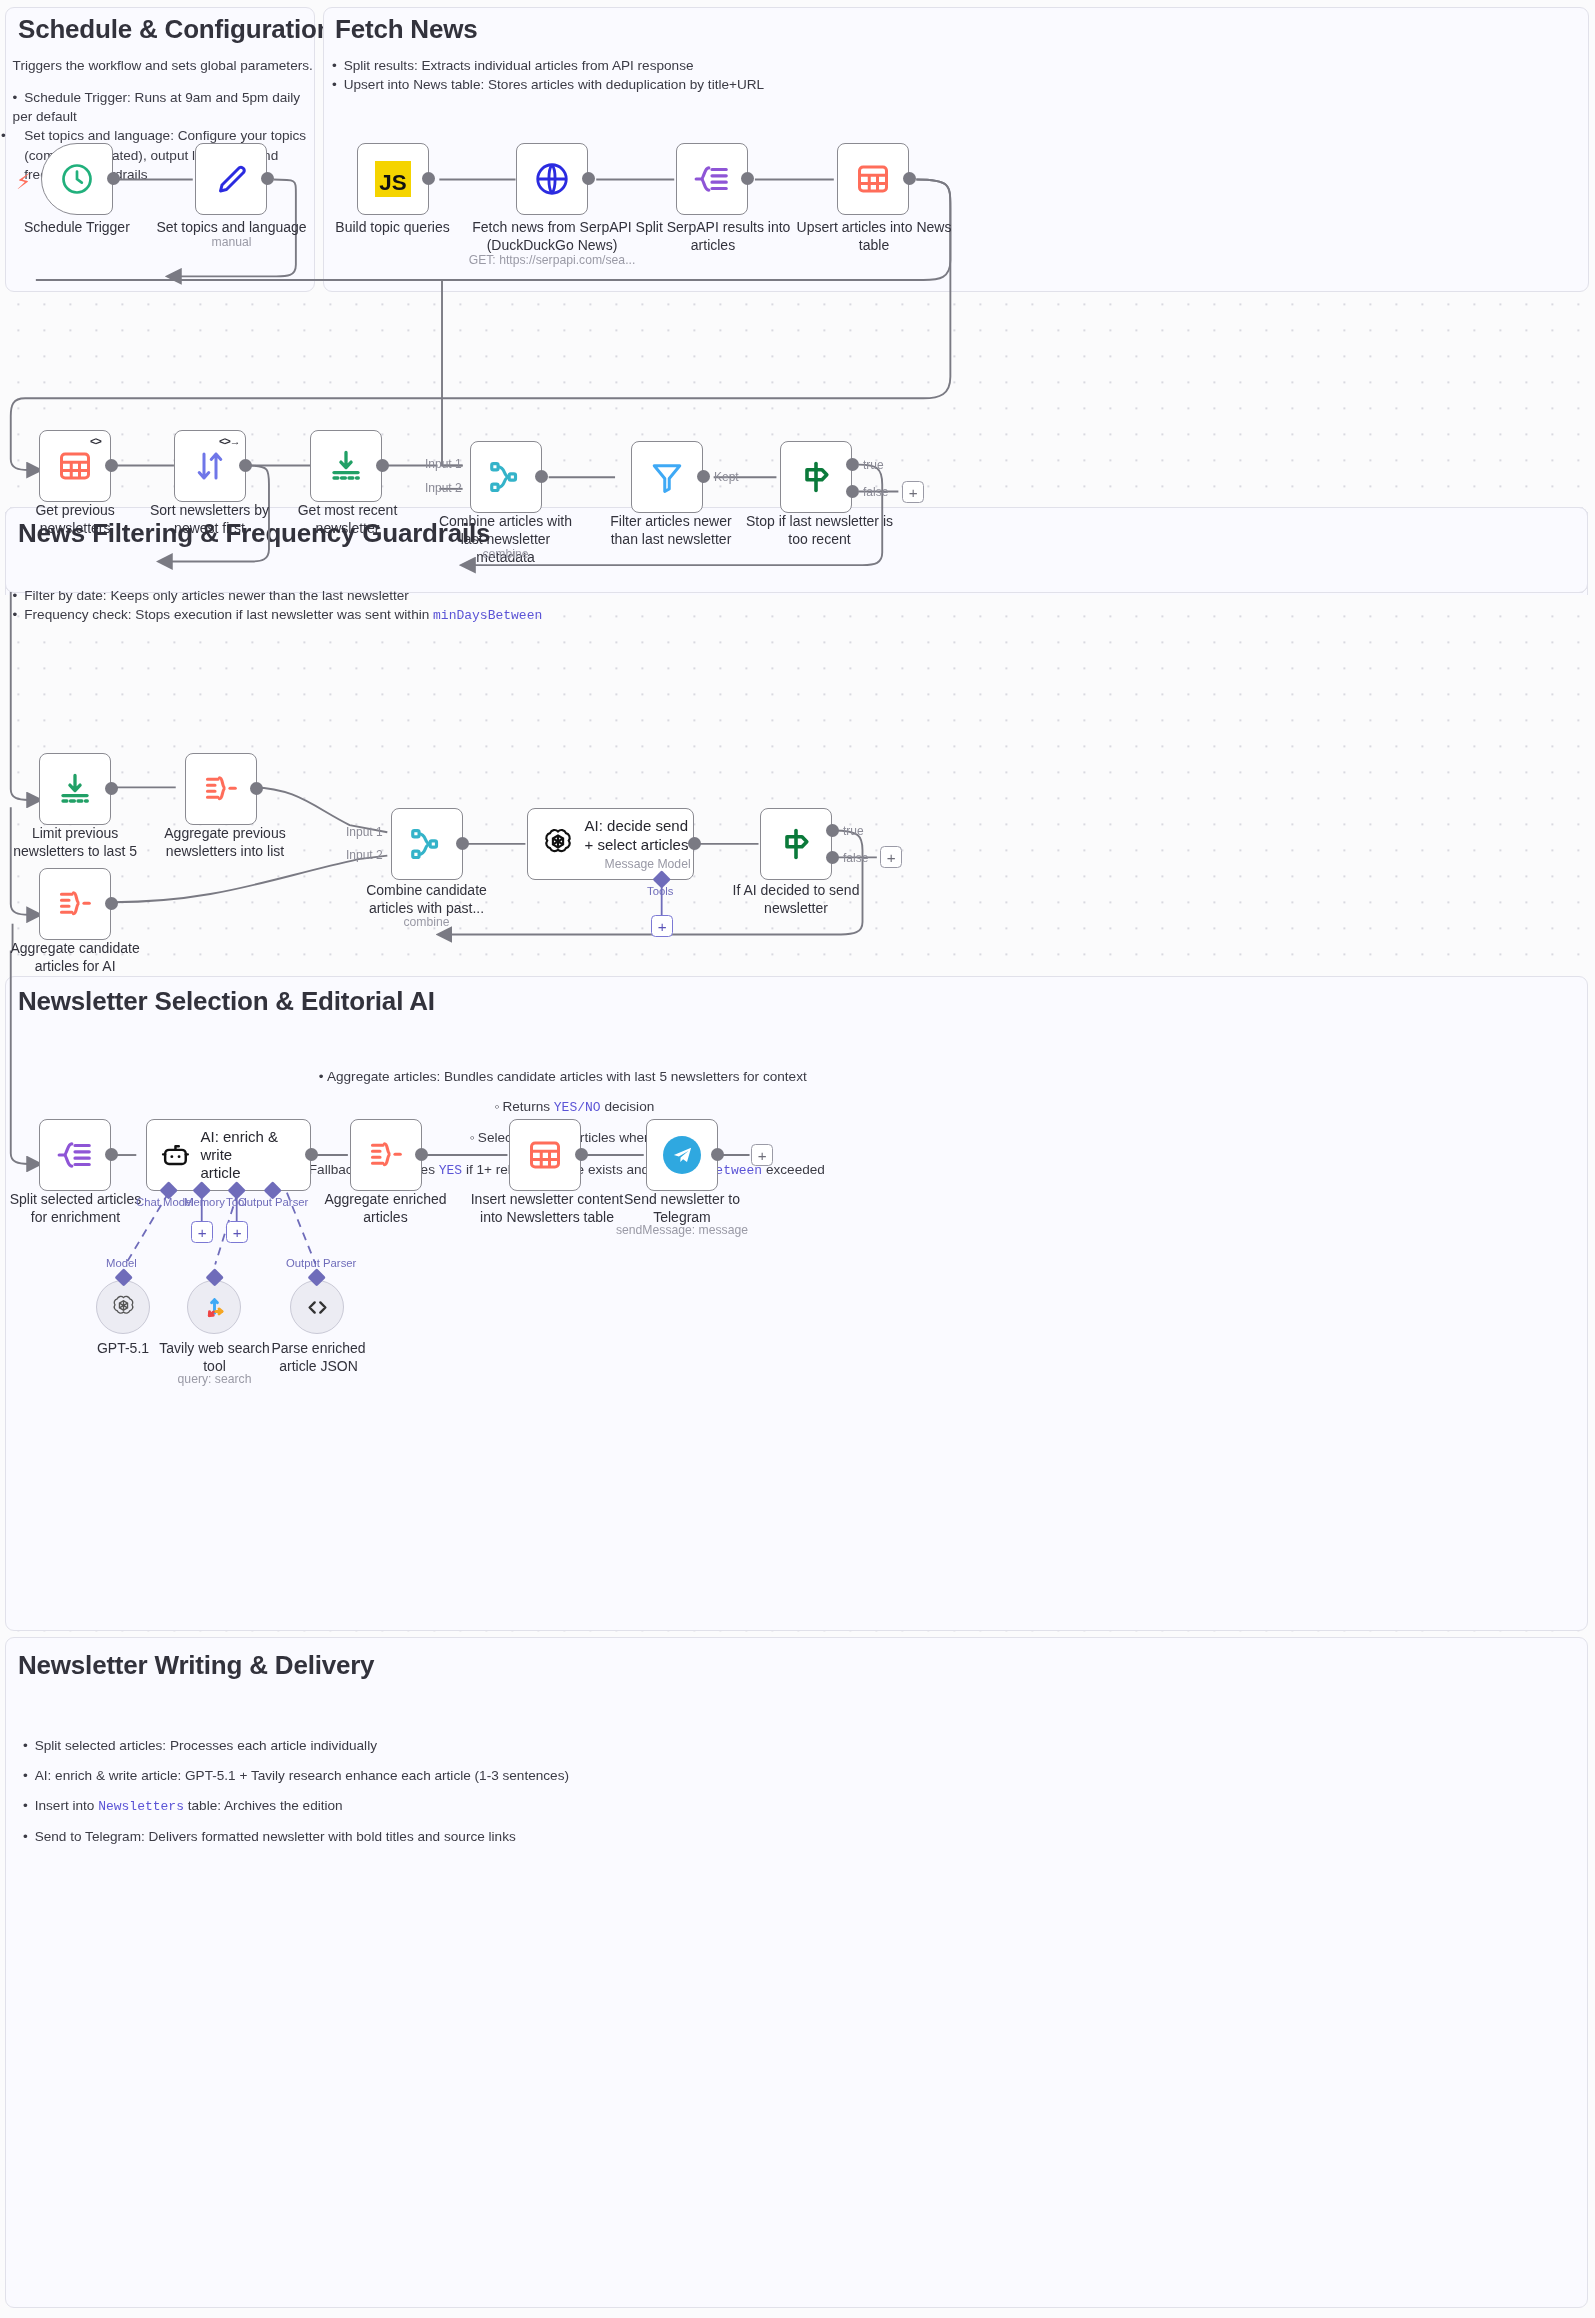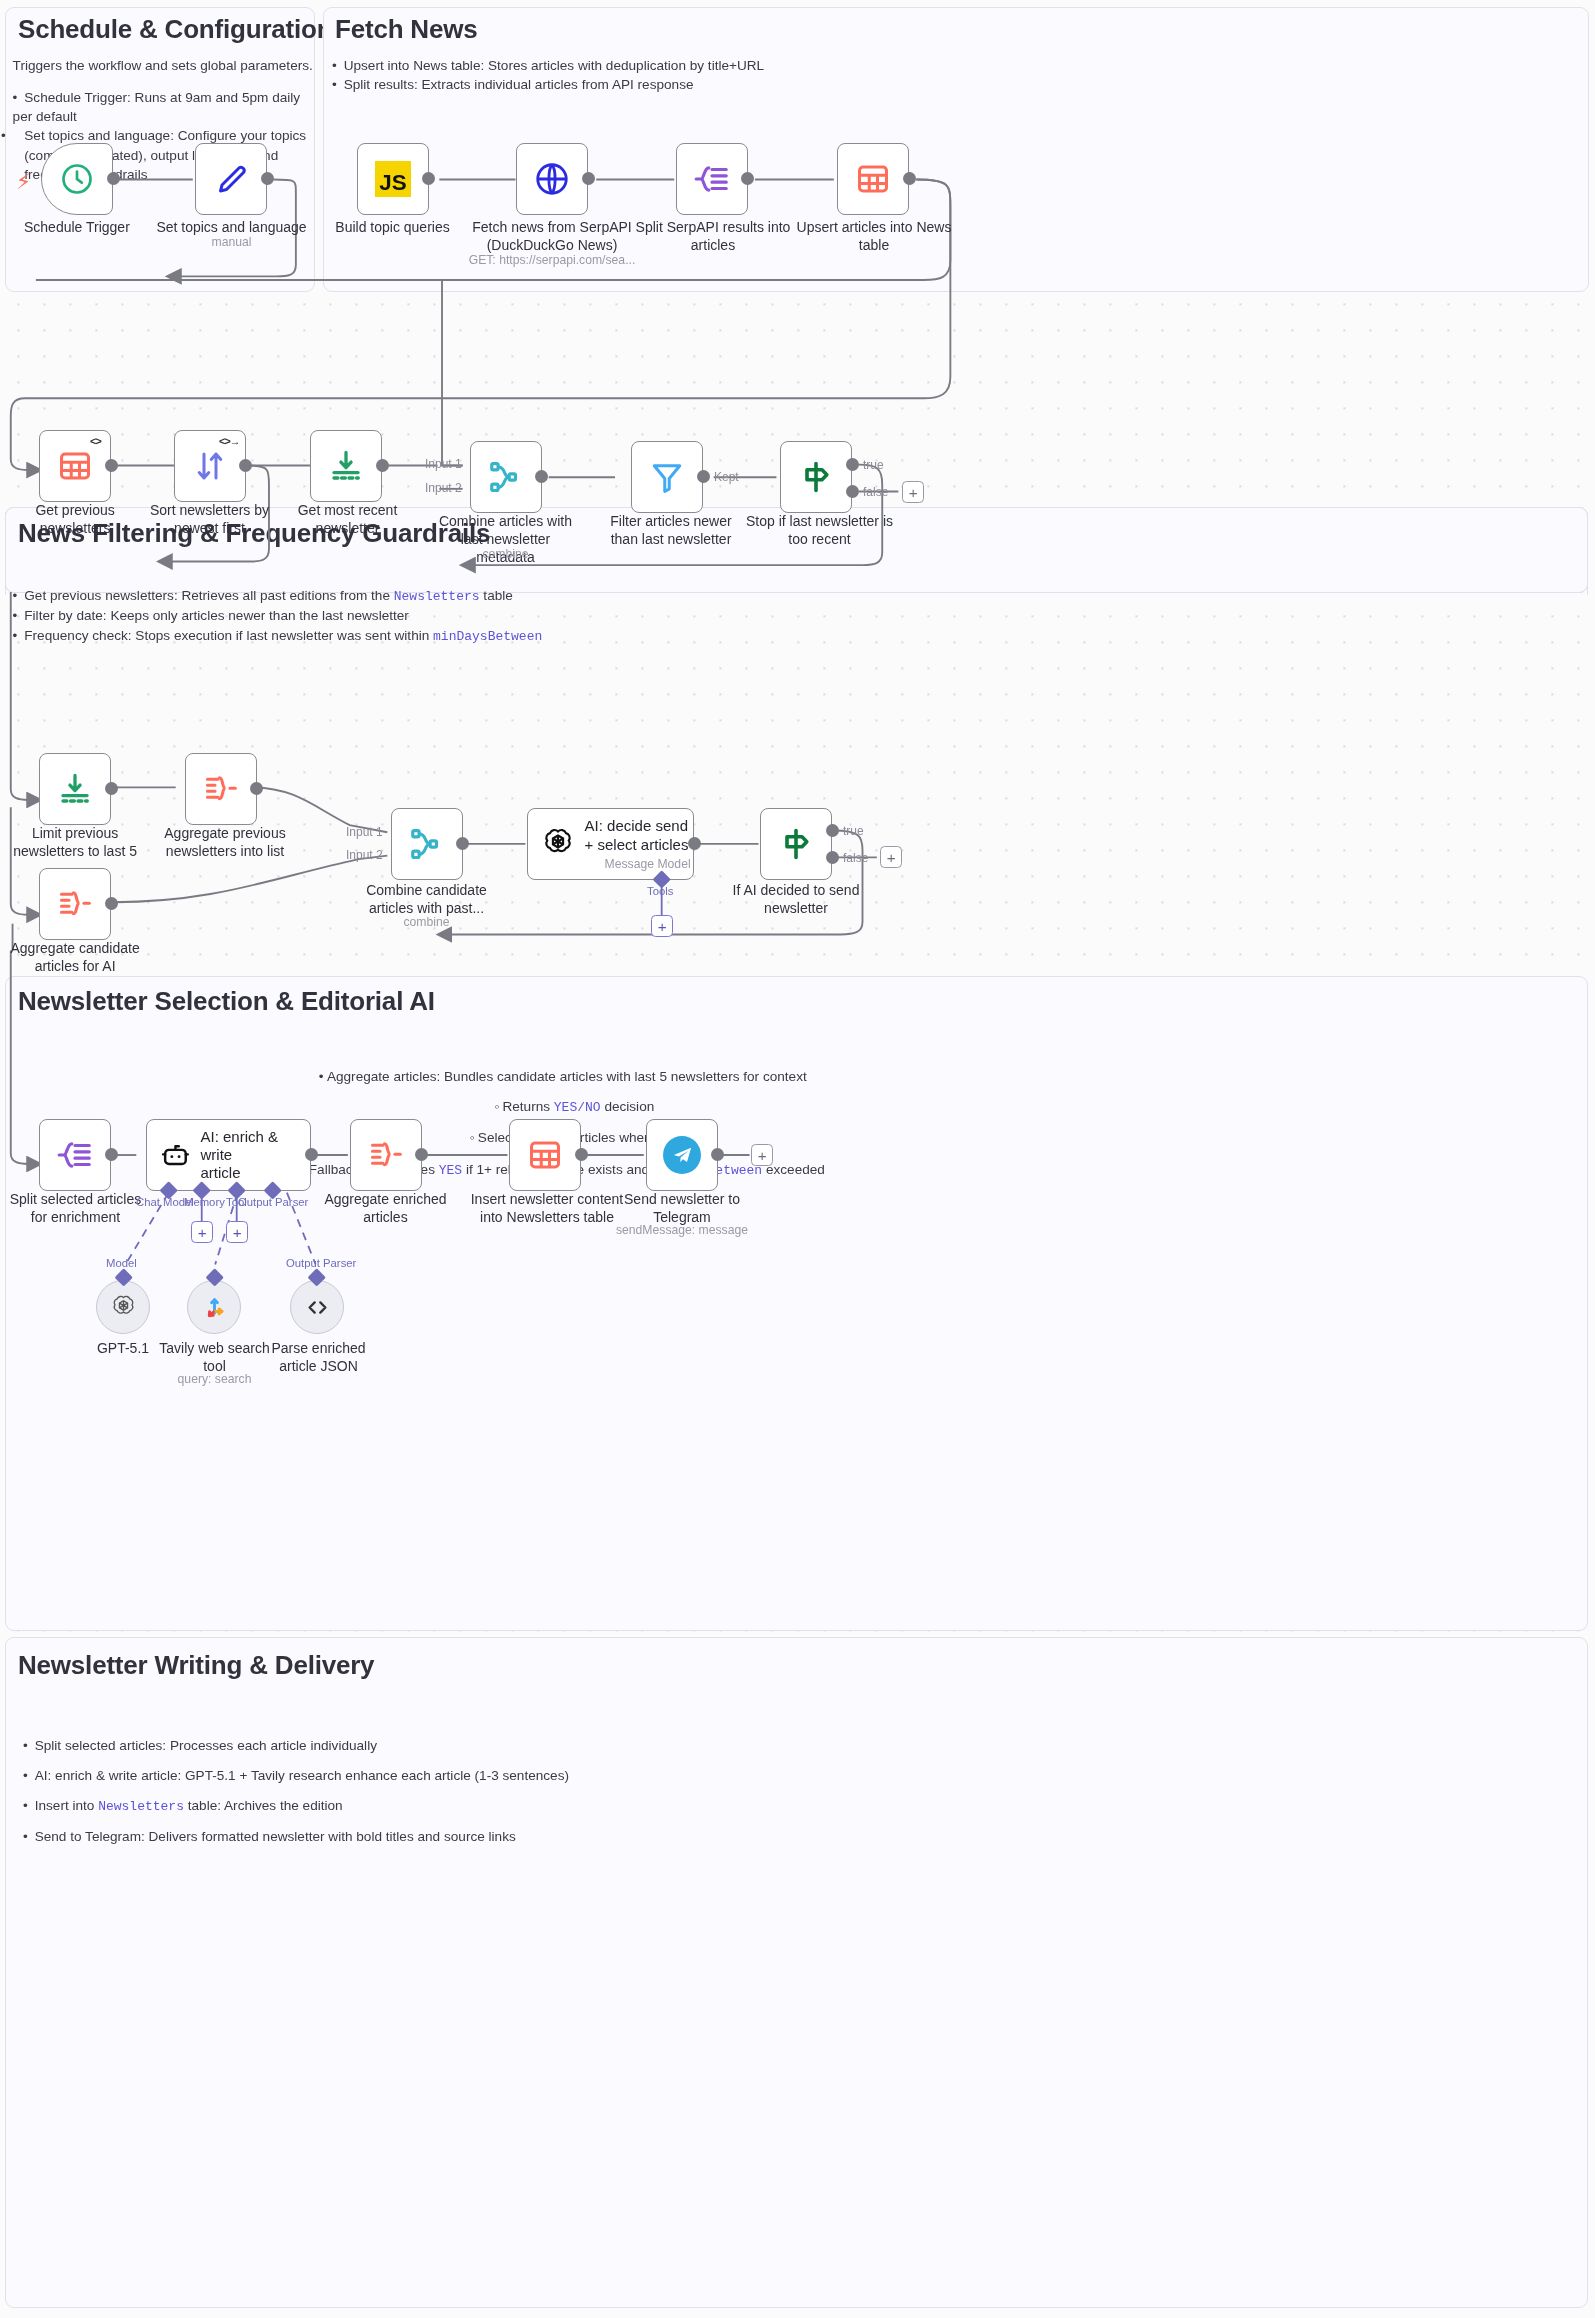--- a/index.html
+++ b/index.html
@@ -196,42 +196,39 @@
     </div>
     <div class="wrapline" style="text-indent:-11.7px;padding-left:11.7px;">
       <span class="bullet">•</span><span>Set topics and language: Configure your topics (comma-separated), output language, and frequency guardrails</span>
     </div>
   </div>
 
   <div class="group" style="left:323px;top:7.2px;width:1266px;height:285px;"></div>
   <div class="group-title" style="left:335px;top:14.3px;">Fetch News</div>
   <div class="group-body" style="left:332px;top:56px;width:1246px;">
     <div class="line">
+      <span class="bullet">•</span><span>Split results: Extracts individual articles from API response</span>
+    </div>
+    <div class="line">
       <span class="bullet">•</span><span>Upsert into News table: Stores articles with deduplication by title+URL</span>
-    </div>
-    <div class="line">
-      <span class="bullet">•</span><span>Split results: Extracts individual articles from API response</span>
     </div>
   </div>
 
   <div class="group" style="left:5.4px;top:507px;width:1583px;height:88px;border-bottom:none;border-radius:9px 9px 0 0;"></div>
   <div class="group" style="left:5.4px;top:595px;width:1583px;height:0px;border:none;"></div>
   <div class="group" style="left:5.4px;top:507px;width:1583px;height:86px;"></div>
   <div class="group" style="left:5.4px;top:507px;width:1583px;height:86px;border:0.9px solid #e1e1ea;border-bottom-color:transparent;"></div>
   <div class="group" style="left:5.4px;top:507px;width:1583px;height:86px;"></div>
   <div class="group" style="left:5.4px;top:507px;width:1583px;height:86px;"></div>
 
   <div class="group" style="left:5.4px;top:507px;width:1583px;height:86px;"></div>
   <div class="group" style="left:5.4px;top:507px;width:1583px;height:86px;"></div>
 
   <div class="group-title" style="left:18px;top:518px;">News Filtering &amp; Frequency Guardrails</div>
   <div class="group-body" style="left:12.6px;top:586px;width:1076px;">
-    <div class="line">
-      <span class="bullet">•</span>Get previous newsletters: Retrieves all past editions from the <span class="code">Newsletters</span> table
-    </div>
     <div class="line">
       <span class="bullet">•</span><span>Filter by date: Keeps only articles newer than the last newsletter</span>
     </div>
     <div class="line">
       <span class="bullet">•</span>Frequency check: Stops execution if last newsletter was sent within <span class="code">minDaysBetween</span>
     </div>
   </div>
 
   <div class="group" style="left:5.4px;top:976px;width:1583px;height:655px;"></div>
   <div class="group-title" style="left:18px;top:986px;">Newsletter Selection &amp; Editorial AI</div>

